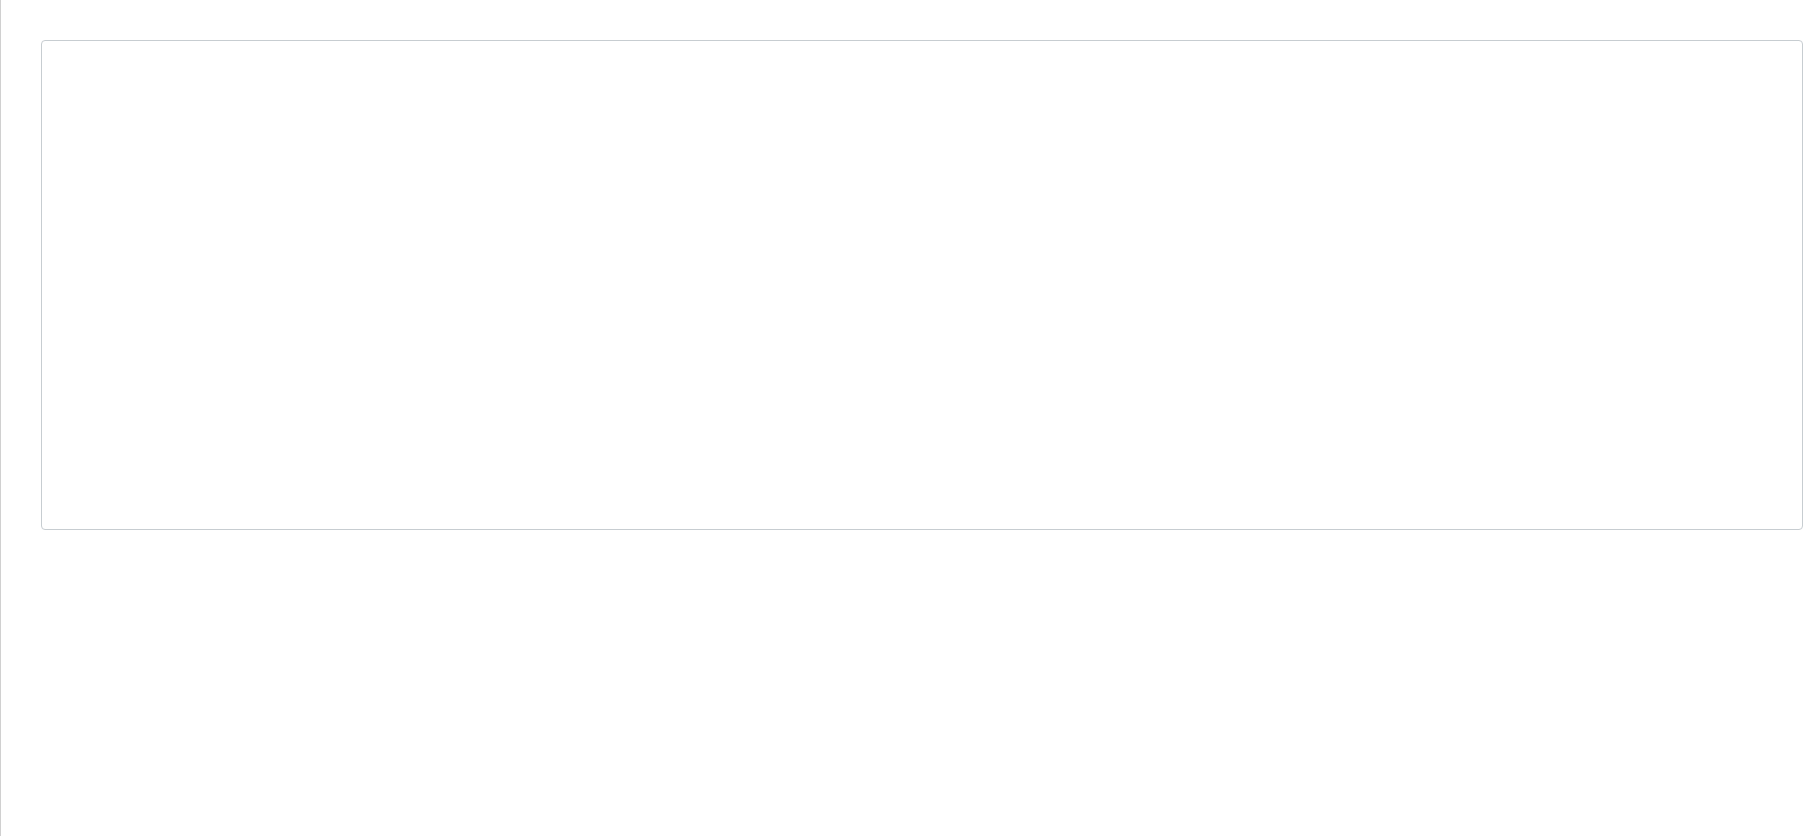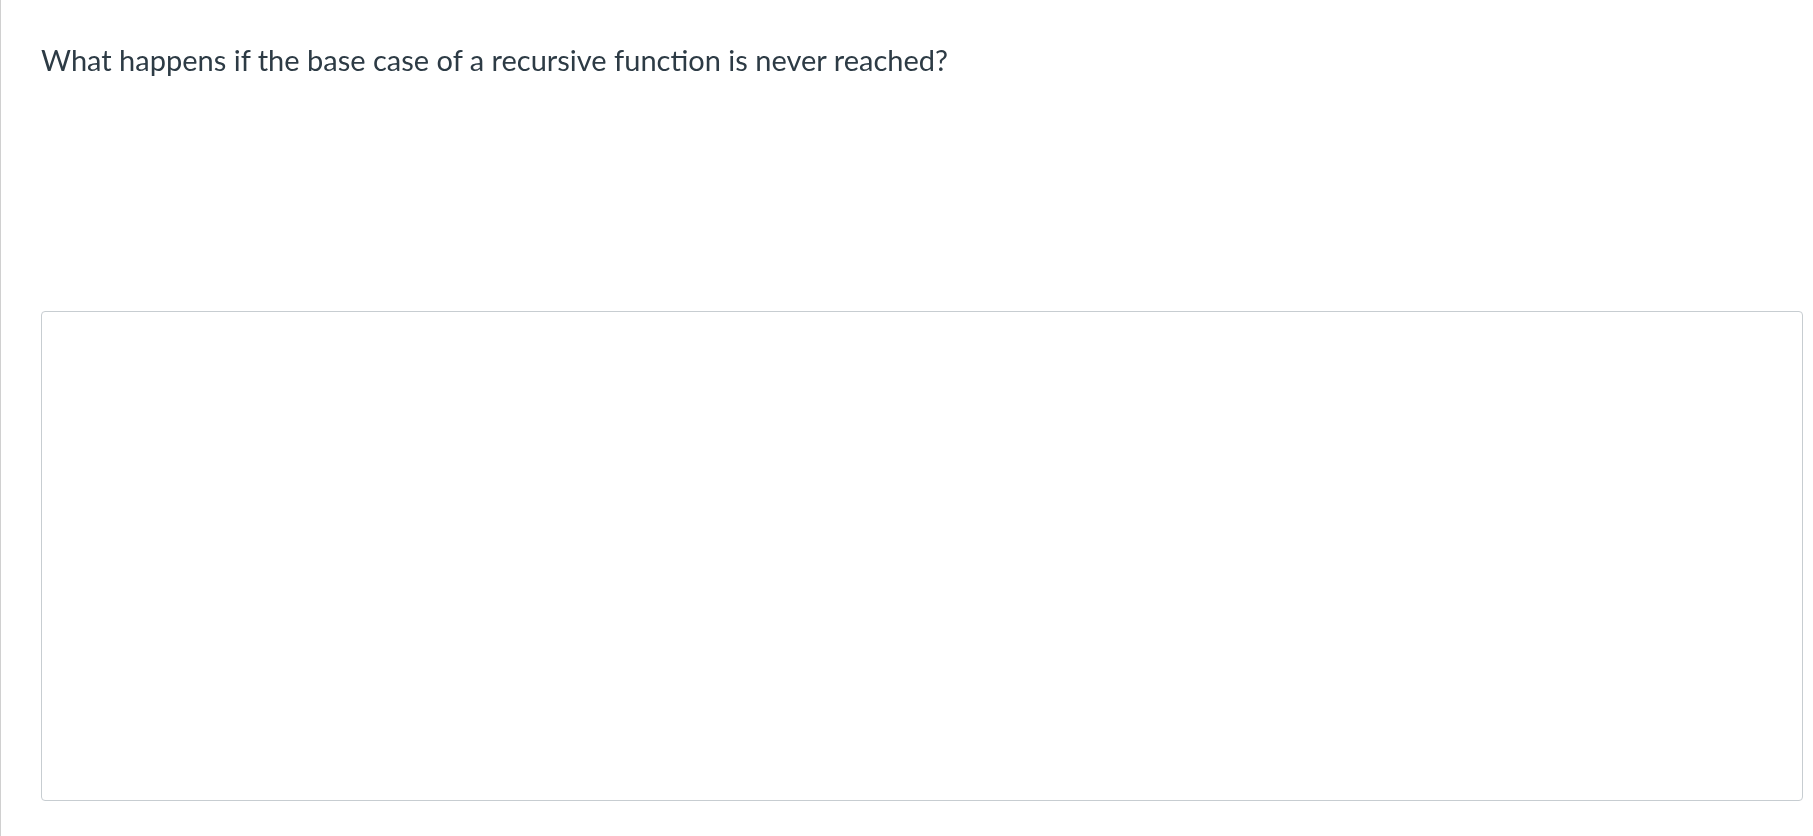--- a/index.html
+++ b/index.html
@@ -36,15 +36,14 @@
       font-size: 16px;
       font-family: inherit;
       resize: none;
       outline: none;
     }
   </style>
 </head>
 <body>
 
 <div class="container">
-  <div class="question-text">What happens if the base case of a recursive function is never reached?</div>
   <textarea class="answer-box" value="" style=""></textarea>
 </div>
 
 </body></html>

